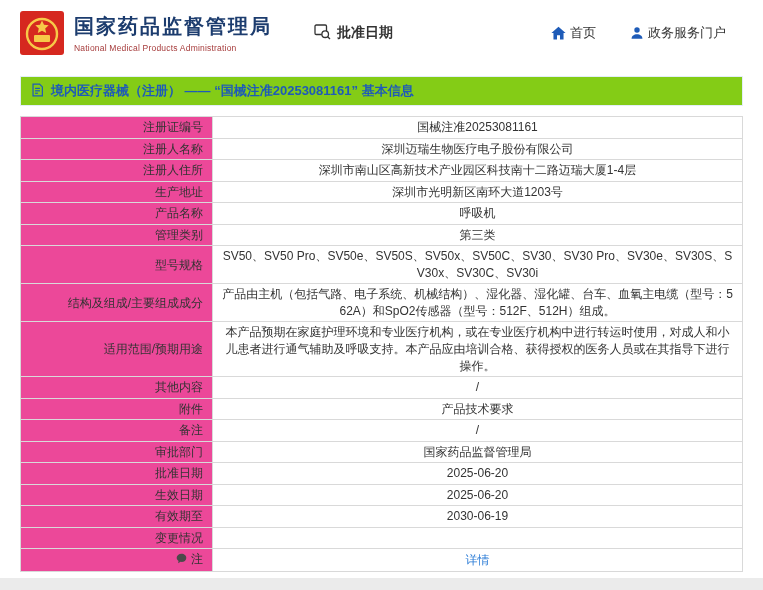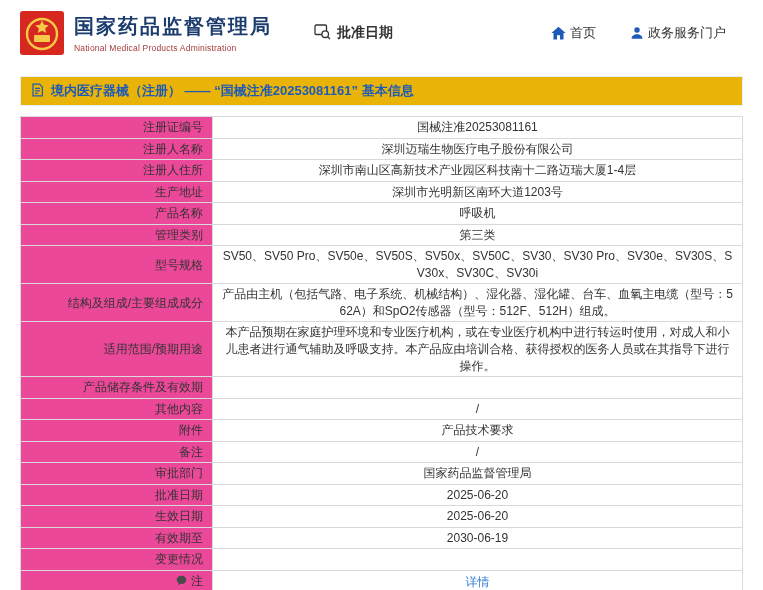--- a/index.html
+++ b/index.html
@@ -56,21 +56,21 @@
     color: #333;
     padding: 0 17px;
     cursor: pointer;
     white-space: nowrap;
   }
   .nav-item .nav-icon { height: 15px; display: flex; align-items: center; }
 
   
   .breadcrumb {
     margin: 12px 20px 10px 20px;
-    background: #eab308;
+    background: #84cc16;
     border: 1px solid #e3eef7;
     padding: 5px 10px;
     display: flex;
     align-items: center;
     gap: 7px;
     font-size: 13px;
     font-weight: bold;
     color: #1e5bb8;
   }
 
@@ -194,24 +194,20 @@
       </tr>
       <tr>
         <td class="label">结构及组成/主要组成成分</td>
         <td class="value">产品由主机（包括气路、电子系统、机械结构）、湿化器、湿化罐、台车、血氧主电缆（型号：562A）和SpO2传感器（型号：512F、512H）组成。</td>
       </tr>
       <tr>
         <td class="label">适用范围/预期用途</td>
         <td class="value">本产品预期在家庭护理环境和专业医疗机构，或在专业医疗机构中进行转运时使用，对成人和小儿患者进行通气辅助及呼吸支持。本产品应由培训合格、获得授权的医务人员或在其指导下进行操作。</td>
       </tr>
       <tr>
-        <td class="label">产品储存条件及有效期</td>
-        <td class="value"></td>
-      </tr>
-      <tr>
         <td class="label">其他内容</td>
         <td class="value">/</td>
       </tr>
       <tr>
         <td class="label">附件</td>
         <td class="value">产品技术要求</td>
       </tr>
       <tr>
         <td class="label">备注</td>
         <td class="value">/</td>

